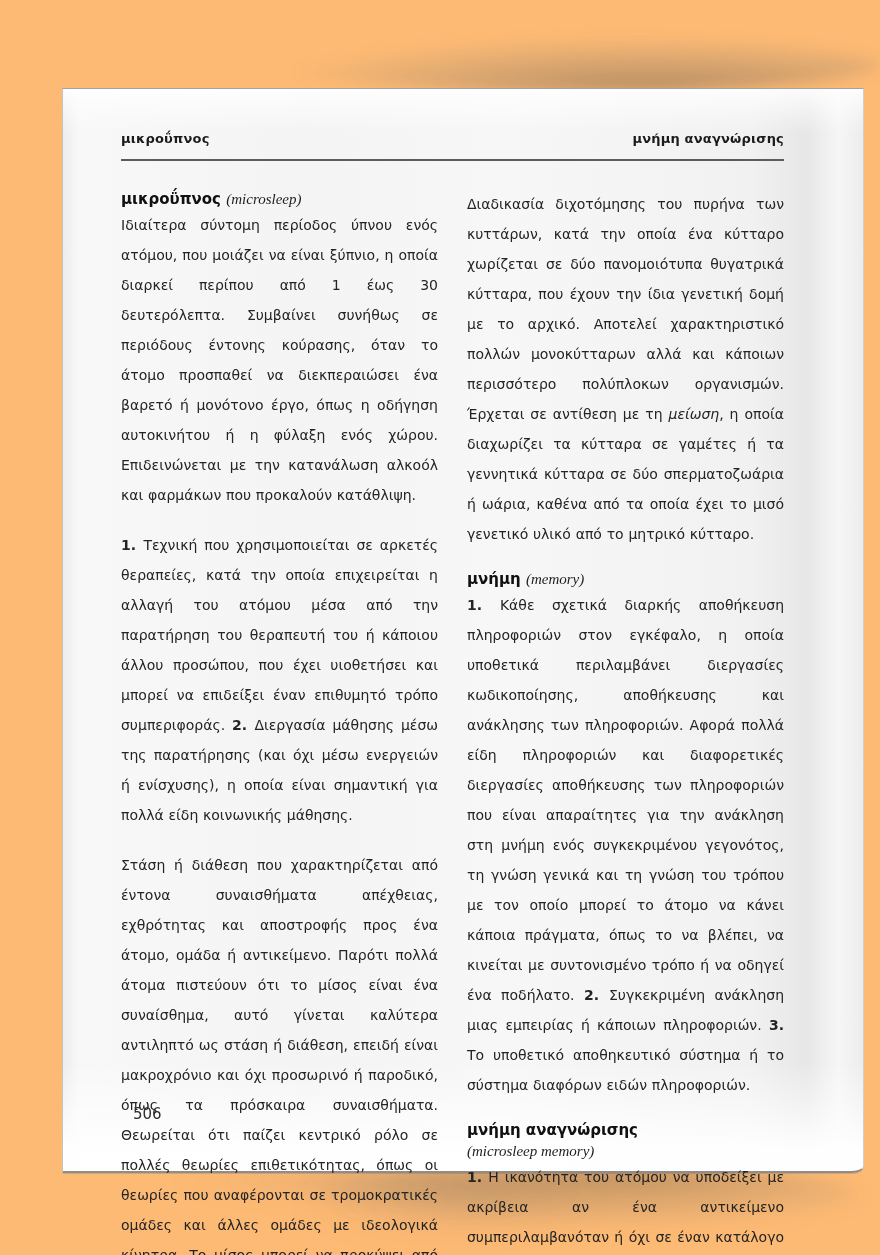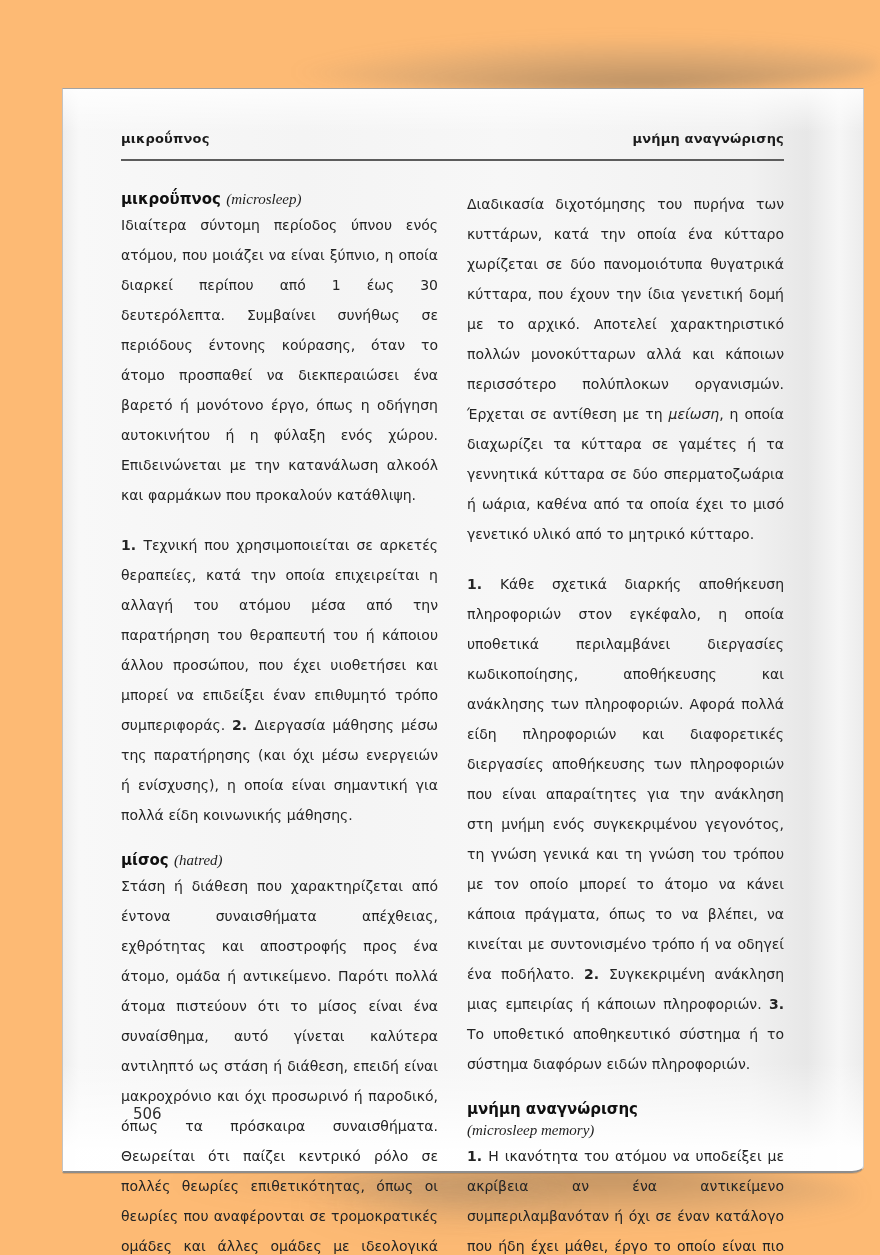--- a/index.html
+++ b/index.html
@@ -107,29 +107,29 @@
     <div class="columns">
       <div class="col">
           <article class="entry">
             <h3 class="headline"><span>μικροΰπνος</span> <span class="term">(microsleep)</span></h3>
             <p class="entry-body"><span class="seg-n">Ιδιαίτερα σύντομη περίοδος ύπνου ενός ατόμου, που μοιάζει να είναι ξύπνιο, η οποία διαρκεί περίπου από 1 έως 30 δευτερόλεπτα. Συμβαίνει συνήθως σε περιόδους έντονης κούρασης, όταν το άτομο προσπαθεί να διεκπεραιώσει ένα βαρετό ή μονότονο έργο, όπως η οδήγηση αυτοκινήτου ή η φύλαξη ενός χώρου. Επιδεινώνεται με την κατανάλωση αλκοόλ και φαρμάκων που προκαλούν κατάθλιψη.</span></p>
           </article>
           <article class="entry">
             <p class="entry-body"><span class="seg-b">1. </span><span class="seg-n">Τεχνική που χρησιμοποιείται σε αρκετές θεραπείες, κατά την οποία επιχειρείται η αλλαγή του ατόμου μέσα από την παρατήρηση του θεραπευτή του ή κάποιου άλλου προσώπου, που έχει υιοθετήσει και μπορεί να επιδείξει έναν επιθυμητό τρόπο συμπεριφοράς. </span><span class="seg-b">2. </span><span class="seg-n">Διεργασία μάθησης μέσω της παρατήρησης (και όχι μέσω ενεργειών ή ενίσχυσης), η οποία είναι σημαντική για πολλά είδη κοινωνικής μάθησης.</span></p>
           </article>
           <article class="entry">
-            <h3 class="headline"><span>μίσος</span> <span class="term">(hatred)</span></h3>
             <p class="entry-body"><span class="seg-n">Στάση ή διάθεση που χαρακτηρίζεται από έντονα συναισθήματα απέχθειας, εχθρότητας και αποστροφής προς ένα άτομο, ομάδα ή αντικείμενο. Παρότι πολλά άτομα πιστεύουν ότι το μίσος είναι ένα συναίσθημα, αυτό γίνεται καλύτερα αντιληπτό ως στάση ή διάθεση, επειδή είναι μακροχρόνιο και όχι προσωρινό ή παροδικό, όπως τα πρόσκαιρα συναισθήματα. Θεωρείται ότι παίζει κεντρικό ρόλο σε πολλές θεωρίες επιθετικότητας, όπως οι θεωρίες που αναφέρονται σε τρομοκρατικές ομάδες και άλλες ομάδες με ιδεολογικά κίνητρα. Το μίσος μπορεί να προκύψει από έναν συνδυασμό επαναλαμβανόμενων εμπειριών θυμού και αποστροφής για το αντικείμενο του μίσους.</span></p>
           </article>
         </div>
       <div class="col">
           <article class="entry">
             <p class="entry-body"><span class="seg-n">Διαδικασία διχοτόμησης του πυρήνα των κυττάρων, κατά την οποία ένα κύτταρο χωρίζεται σε δύο πανομοιότυπα θυγατρικά κύτταρα, που έχουν την ίδια γενετική δομή με το αρχικό. Αποτελεί χαρακτηριστικό πολλών μονοκύτταρων αλλά και κάποιων περισσότερο πολύπλοκων οργανισμών. Έρχεται σε αντίθεση με τη </span><span class="seg-i">μείωση</span><span class="seg-n">, η οποία διαχωρίζει τα κύτταρα σε γαμέτες ή τα γεννητικά κύτταρα σε δύο σπερματοζωάρια ή ωάρια, καθένα από τα οποία έχει το μισό γενετικό υλικό από το μητρικό κύτταρο.</span></p>
           </article>
           <article class="entry">
+            <h3 class="headline"><span>μνήμη</span> <span class="term">(memory)</span></h3>
             <p class="entry-body"><span class="seg-b">1. </span><span class="seg-n">Κάθε σχετικά διαρκής αποθήκευση πληροφοριών στον εγκέφαλο, η οποία υποθετικά περιλαμβάνει διεργασίες κωδικοποίησης, αποθήκευσης και ανάκλησης των πληροφοριών. Αφορά πολλά είδη πληροφοριών και διαφορετικές διεργασίες αποθήκευσης των πληροφοριών που είναι απαραίτητες για την ανάκληση στη μνήμη ενός συγκεκριμένου γεγονότος, τη γνώση γενικά και τη γνώση του τρόπου με τον οποίο μπορεί το άτομο να κάνει κάποια πράγματα, όπως το να βλέπει, να κινείται με συντονισμένο τρόπο ή να οδηγεί ένα ποδήλατο. </span><span class="seg-b">2. </span><span class="seg-n">Συγκεκριμένη ανάκληση μιας εμπειρίας ή κάποιων πληροφοριών. </span><span class="seg-b">3. </span><span class="seg-n">Το υποθετικό αποθηκευτικό σύστημα ή το σύστημα διαφόρων ειδών πληροφοριών.</span></p>
           </article>
           <article class="entry">
             <h3 class="headline"><span>μνήμη αναγνώρισης</span><br><span class="term">(microsleep memory)</span></h3>
             <p class="entry-body"><span class="seg-b">1. </span><span class="seg-n">Η ικανότητα του ατόμου να υποδείξει με ακρίβεια αν ένα αντικείμενο συμπεριλαμβανόταν ή όχι σε έναν κατάλογο που ήδη έχει μάθει, έργο το οποίο είναι πιο εύκολο από την ανάκληση όλων των αντικειμένων του καταλόγου. </span><span class="seg-b">2. </span><span class="seg-n">Η ικανότητα αναγνώρισης ενός προσώπου, αντικειμένου, γεγονό-</span></p>
           </article>
         </div>
     </div>
 
     <div class="page-number">506</div>

